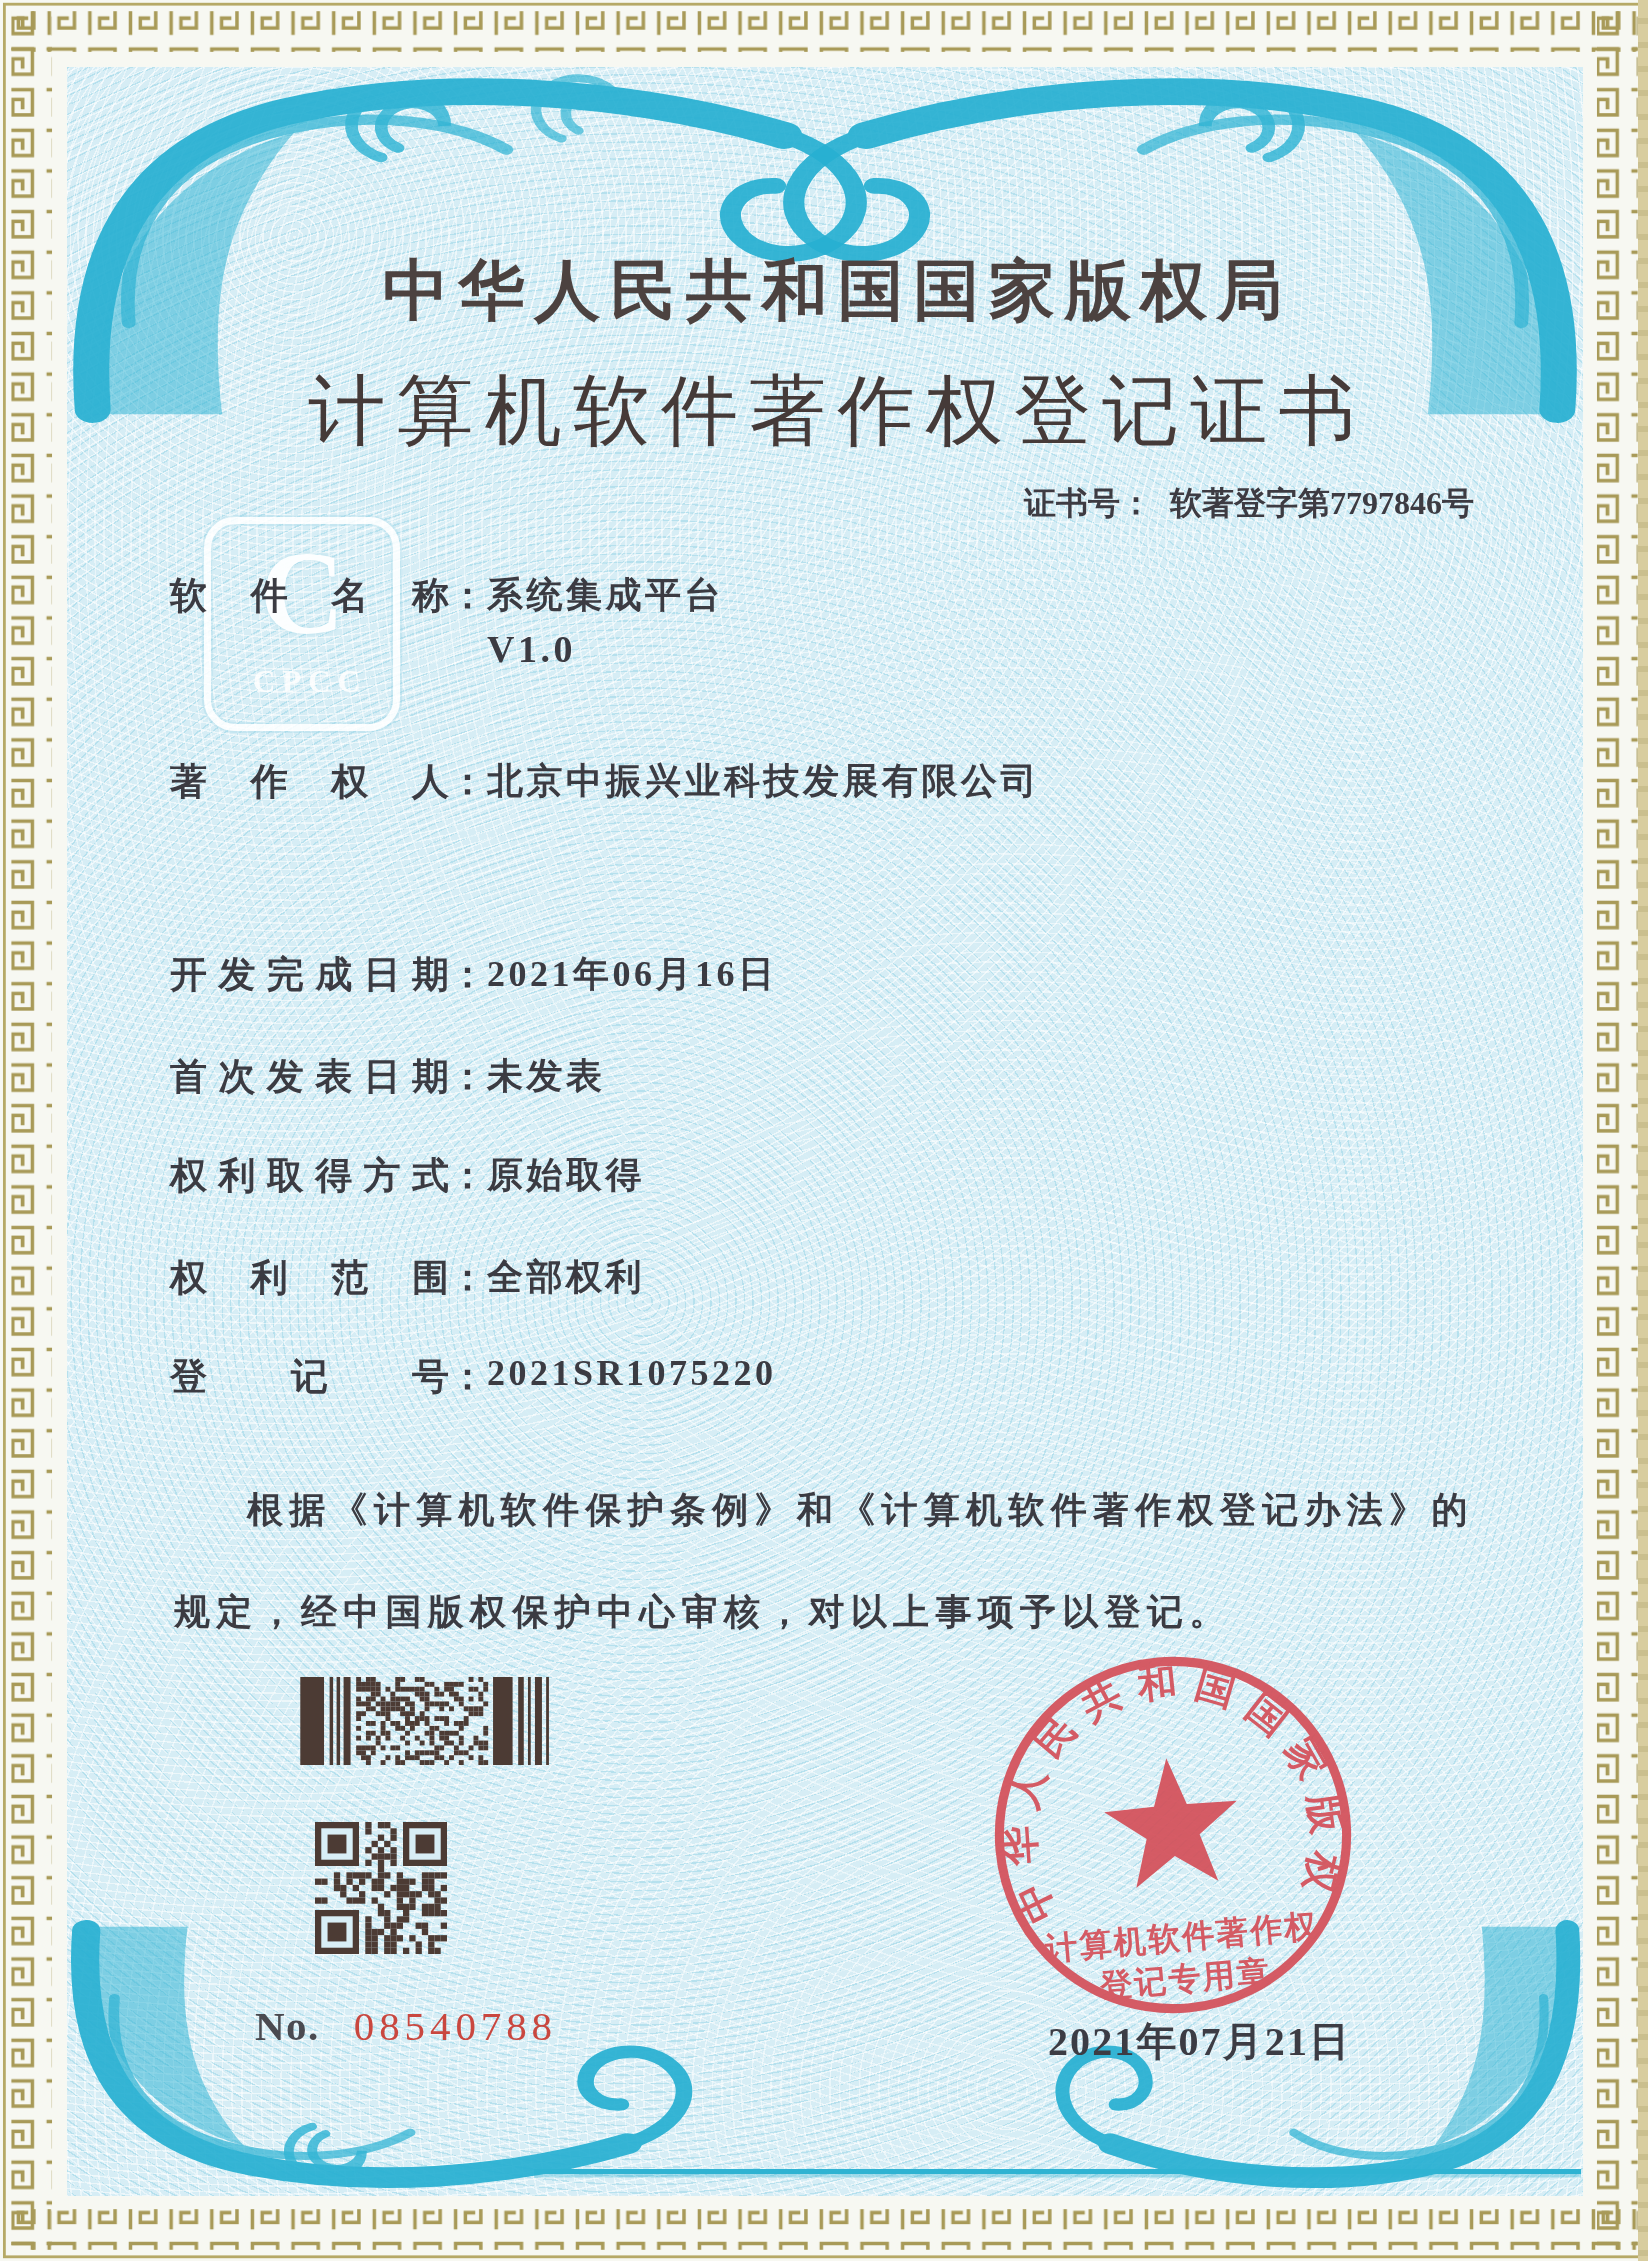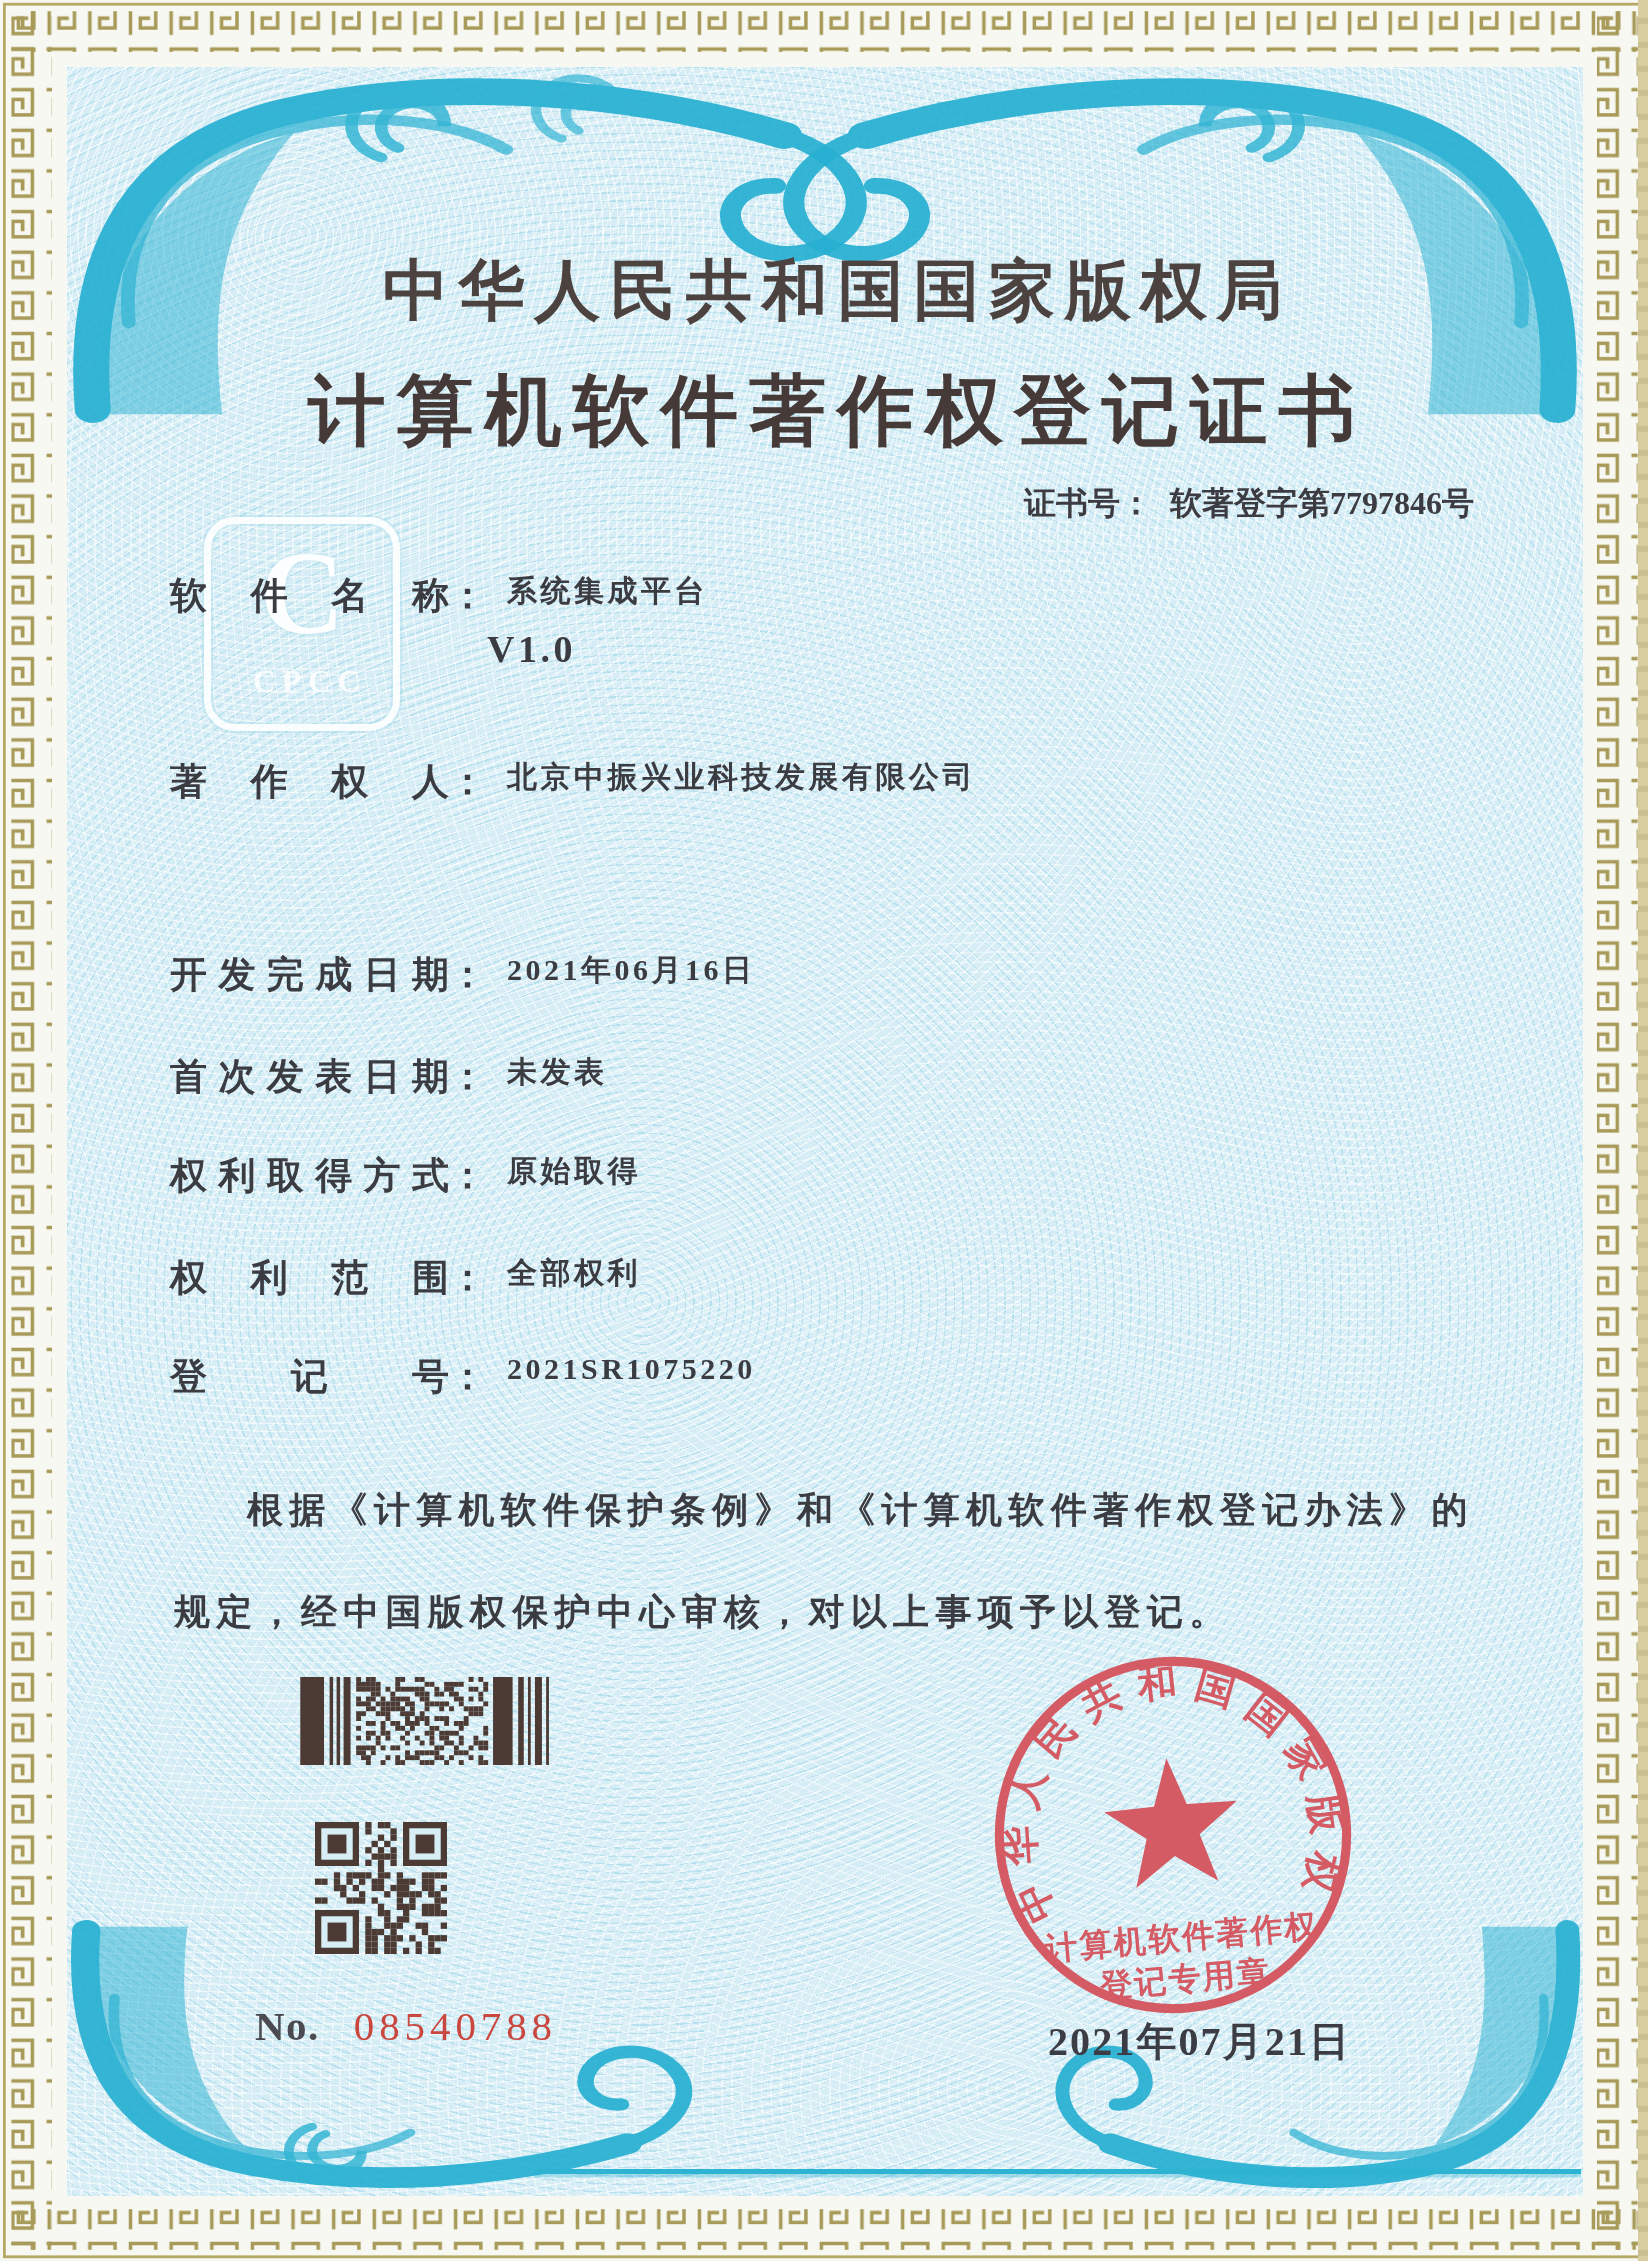--- a/index.html
+++ b/index.html
@@ -39,36 +39,36 @@
   .watermark .wm-c { font-size:118px; font-weight:700; line-height:140px; text-shadow:0 0 4.2px rgba(160,215,232,.6); }
   .watermark .wm-t { font-size:31px; font-weight:700; letter-spacing:7px; opacity:.9;padding-left:16px; }
 
   .title1 {
     position:absolute; left:0; top:179px; width:100%; padding-left:25px;
     text-align:center; font-size:66px; font-weight:700; letter-spacing:9.8px;
     color:#4c4240; white-space:nowrap;
   }
   .title2 {
     position:absolute; left:0; top:293px; width:100%; padding-left:25px;
-    text-align:center; font-size:77px; font-weight:700; letter-spacing:11.2px;
+    text-align:center; font-size:77px; font-weight:400; letter-spacing:11.2px;
     color:#453a38; white-space:nowrap;
   }
   .certno {
     position:absolute; left:957px; top:415px; display:flex; gap:18px;
     font-size:32px; font-weight:700; color:#3d3b42; white-space:nowrap;
   }
   .field-row { position:absolute; left:103px; white-space:nowrap; font-weight:700; }
   .f-label {
     display:inline-block; width:279px; font-size:37px; color:#3b3b42;
     text-align:justify; text-align-last:justify; text-justify:inter-character;
     vertical-align:top;
   }
   .f-colon { font-size:37px; color:#3b3b42; }
   .f-value {
-    position:absolute; left:317px; top:0; font-size:30px; letter-spacing:3.5px; color:#3b3b42;margin-left:20px;
+    position:absolute; left:317px; top:0; font-size:36px; letter-spacing:3.5px; color:#3b3b42;
   }
   .f-value2 { position:absolute; left:317px; top:56px; font-size:38px; letter-spacing:3.5px; color:#3b3b42; }
 
   .statement {
     position:absolute; left:107px; top:1392px; width:1352px;
     font-size:36px; font-weight:700; color:#3b3b42; letter-spacing:6.3px; line-height:102px;
   }
   .statement .s1 { text-indent:73px; white-space:nowrap; }
   .statement .s2 { white-space:nowrap; }
 

